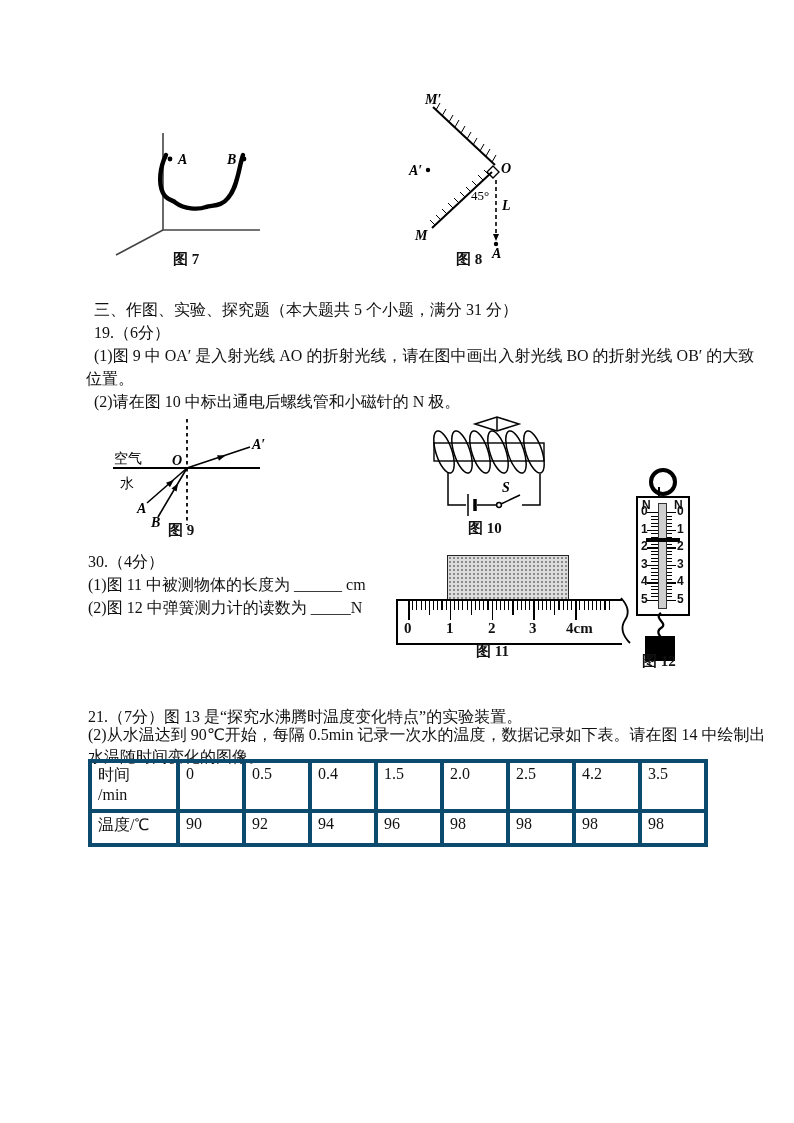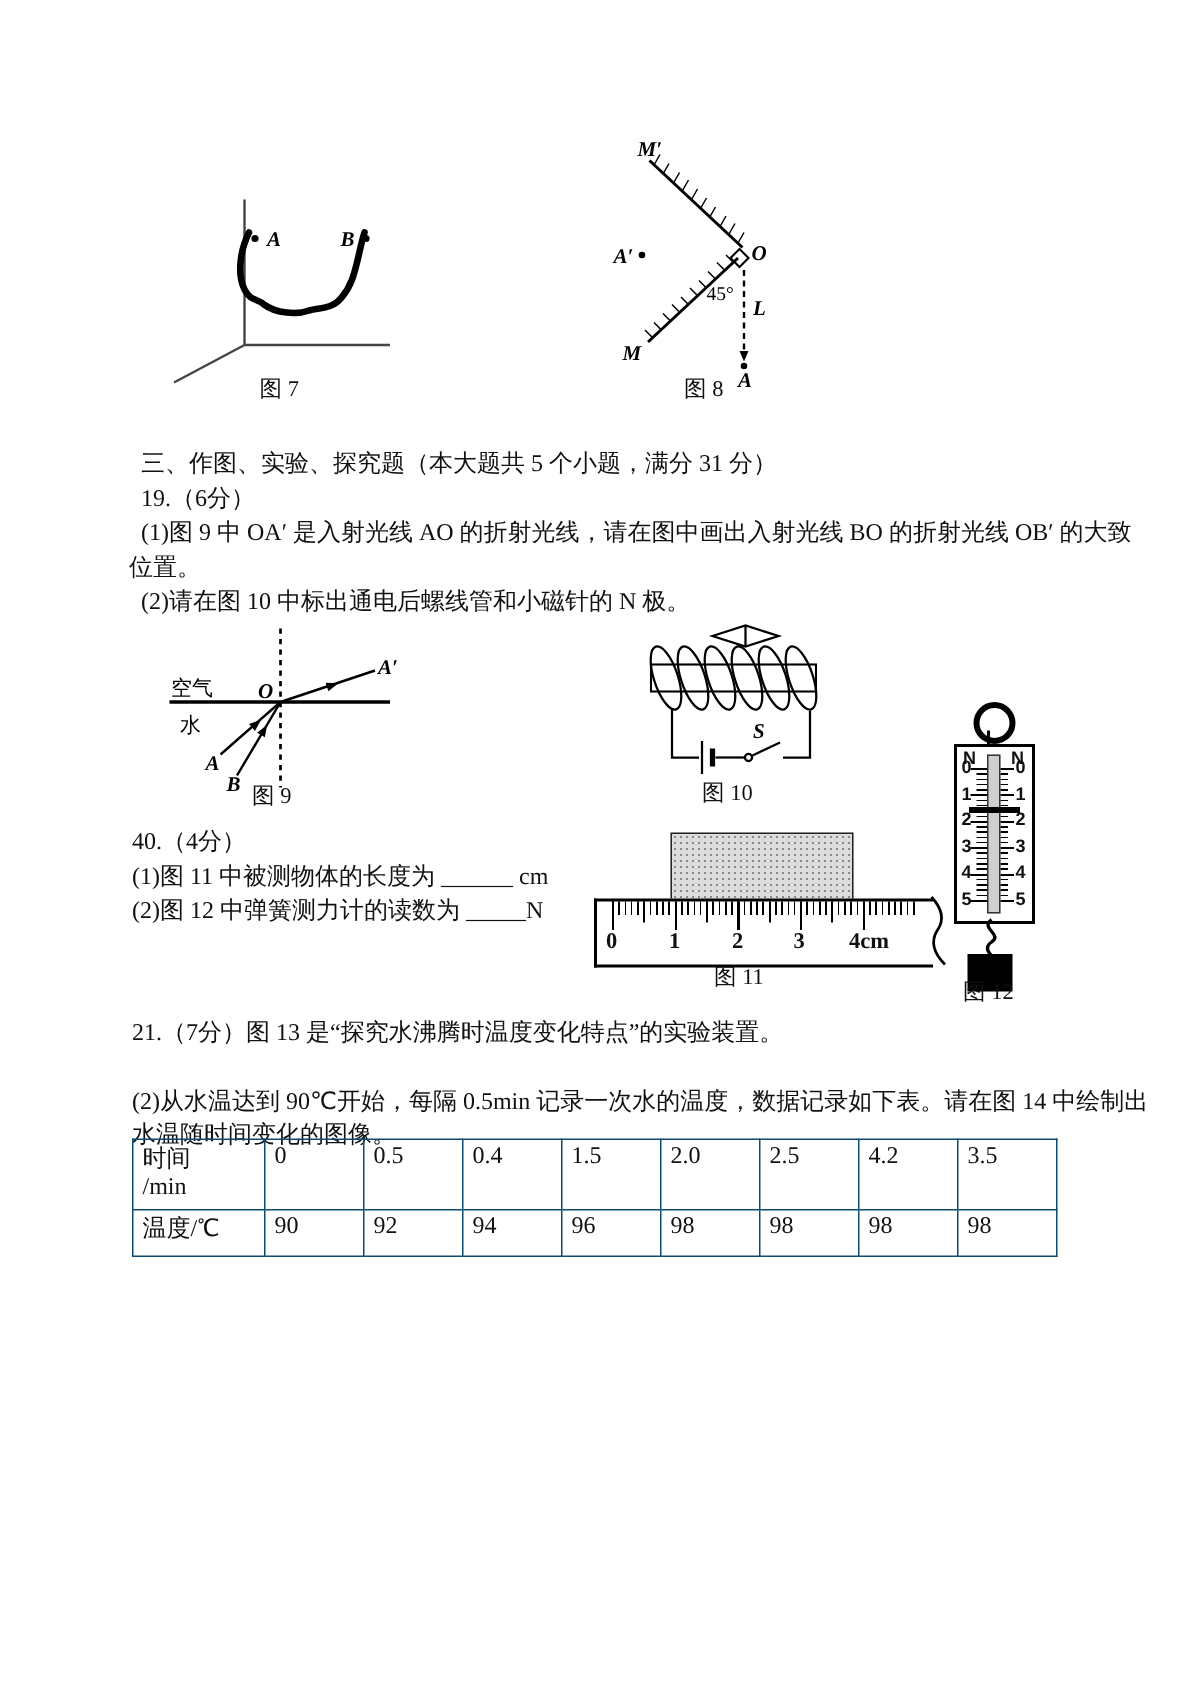--- a/index.html
+++ b/index.html
@@ -1,19 +1,19 @@
 <!DOCTYPE html>
 <html><head>
 <meta charset="utf-8">
 <style>
   html,body{margin:0;padding:0;background:#fff;}
   .page{position:relative;width:794px;height:1123px;background:#fff;overflow:hidden;
         font-family:"Liberation Serif","DejaVu Sans",serif;color:#111;}
   .tline{position:absolute;font-size:16px;line-height:21px;white-space:nowrap;}
-  .caption{position:absolute;font-size:15px;white-space:nowrap;}
+  .caption{position:absolute;font-size:15px;white-space:nowrap;font-weight:bold;}
   svg{position:absolute;overflow:visible;}
   svg text{font-family:"Liberation Serif","DejaVu Sans",serif;}
   .figlabel{font-style:italic;font-weight:bold;font-size:14px;}
   
   .f11{position:absolute;left:393px;top:551px;width:240px;height:95px;}
   .f11-object{position:absolute;left:54px;top:4px;width:120px;height:44px;border:1.5px solid #222;
       background-color:#dcdcdc;background-image:radial-gradient(circle,#8a8a8a 0.8px,transparent 0.9px);
       background-size:4px 4px;}
   .f11-ruler{position:absolute;left:3px;top:48px;width:224px;height:42px;border:2px solid #000;border-right:none;background:#fff;}
   .ticks{position:absolute;top:0;}
@@ -27,21 +27,21 @@
   .f12-body{position:absolute;left:636px;top:496px;width:50px;height:116px;border:2px solid #000;background:#fff;}
   .f12-rod{position:absolute;left:20px;top:5px;width:7px;height:104px;background:#cfcfcf;border:1px solid #333;}
   .f12-minor{position:absolute;top:14px;width:7px;height:90px;background:repeating-linear-gradient(to bottom,#000 0 1px,transparent 1px 3.52px);}
   .f12-major{position:absolute;top:14px;width:11px;height:90px;background:repeating-linear-gradient(to bottom,#000 0 1.4px,transparent 1.4px 17.6px);}
   .f12-pointer{position:absolute;left:8px;top:40px;width:34px;height:4px;background:#000;}
   .f12-n{position:absolute;top:0px;font-size:12px;font-weight:bold;font-family:"Liberation Sans",sans-serif;}
   .f12-num{position:absolute;font-size:12px;font-weight:bold;font-family:"Liberation Sans",sans-serif;}
   .f12-weight{position:absolute;left:645px;top:636px;width:30px;height:25px;background:#000;}
   
   .dtable{position:absolute;left:88px;top:759px;border-collapse:collapse;table-layout:fixed;}
-  .dtable td{border:1px solid #0c4a6e;font-size:16px;vertical-align:top;padding:2px 6px;
+  .dtable td{border:4px solid #0c4a6e;font-size:16px;vertical-align:top;padding:2px 6px;
       font-family:"Liberation Serif","DejaVu Sans Mono",serif;}
   .dtable .r1 td{height:42px;}
   .dtable .r2 td{height:26px;}
 </style>
 </head>
 <body>
 
 <div class="page">
 
   <svg style="left:110px;top:95px" width="260" height="165" viewBox="0 0 260 165">
@@ -152,21 +152,21 @@
       <line x1="45" y1="91" x2="45" y2="103" stroke-width="3.5"></line>
     </g>
     <g stroke="#000" stroke-width="1.5" fill="#fff">
       <circle cx="69" cy="97" r="2.4"></circle>
       <line x1="71" y1="96" x2="90" y2="87"></line>
     </g>
     <text class="figlabel" x="72" y="84">S</text>
   </svg>
   <div class="caption" style="left:468px;top:519px">图 10</div>
 
-  <div class="tline" style="left:88px;top:551px">40.（4分）</div>
+  <div class="tline" style="left:88px;top:551px">30.（4分）</div>
   <div class="tline" style="left:88px;top:574px">(1)图 11 中被测物体的长度为 ______ cm</div>
   <div class="tline" style="left:88px;top:597px">(2)图 12 中弹簧测力计的读数为 _____N</div>
 
   <div class="f11">
     <div class="f11-object"></div>
     <div class="f11-ruler">
       <div class="ticks mmt"></div>
       <div class="ticks hct"></div>
       <div class="ticks cmt"></div>
       <span class="rnum" style="left:6px">0</span>
@@ -204,21 +204,21 @@
     <span class="f12-num" style="left:39px;top:59px">3</span>
     <span class="f12-num" style="left:39px;top:76px">4</span>
     <span class="f12-num" style="left:39px;top:94px">5</span>
   </div>
   <svg style="left:650px;top:612px" width="22" height="26" viewBox="0 0 22 26">
     <path d="M11,1 C3,7 19,11 11,16 C5,20 11,25 11,25" fill="none" stroke="#000" stroke-width="2.2"></path>
   </svg>
   <div class="f12-weight"></div>
   <div class="caption" style="left:642px;top:652px">图 12</div>
 
-  <div class="tline" style="left:88px;top:678px">21.（7分）图 13 是“探究水沸腾时温度变化特点”的实验装置。</div>
+  <div class="tline" style="left:88px;top:706px">21.（7分）图 13 是“探究水沸腾时温度变化特点”的实验装置。</div>
   <div class="tline" style="left:88px;top:724px">(2)从水温达到 90℃开始，每隔 0.5min 记录一次水的温度，数据记录如下表。请在图 14 中绘制出</div>
   <div class="tline" style="left:88px;top:746px">水温随时间变化的图像。</div>
 
   <table class="dtable">
     <colgroup>
       <col style="width:88px">
         <col style="width:66px">
         <col style="width:66px">
         <col style="width:66px">
       <col style="width:66px">

